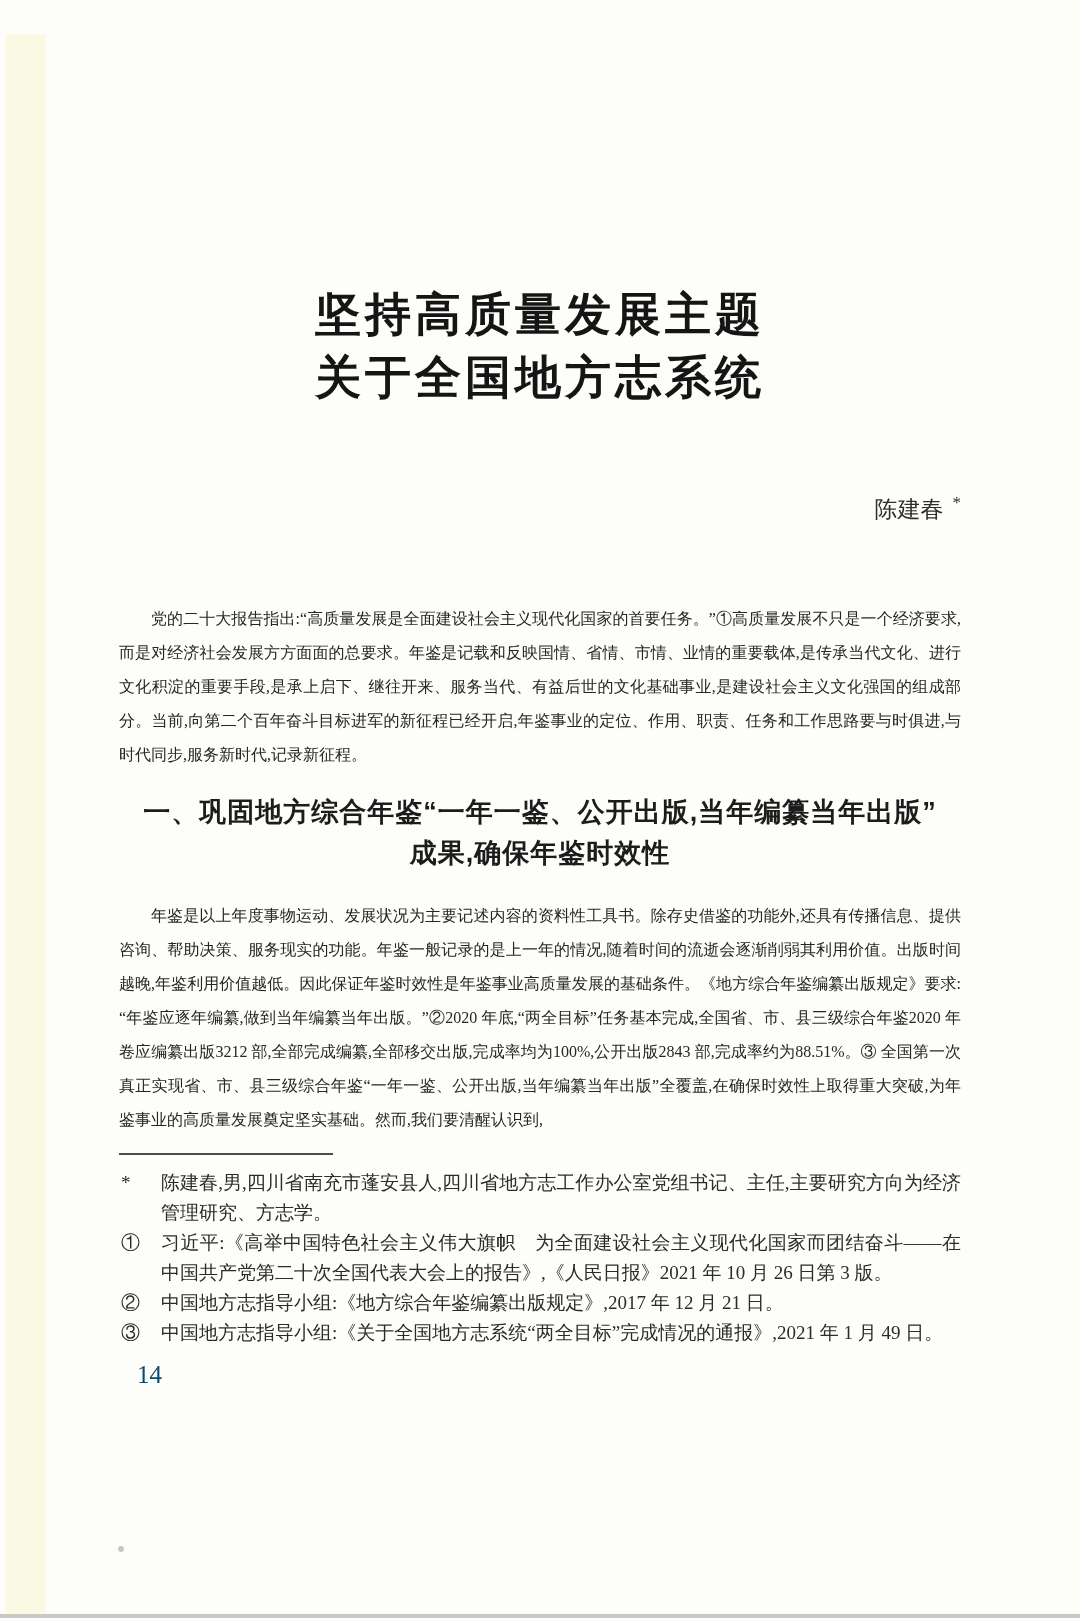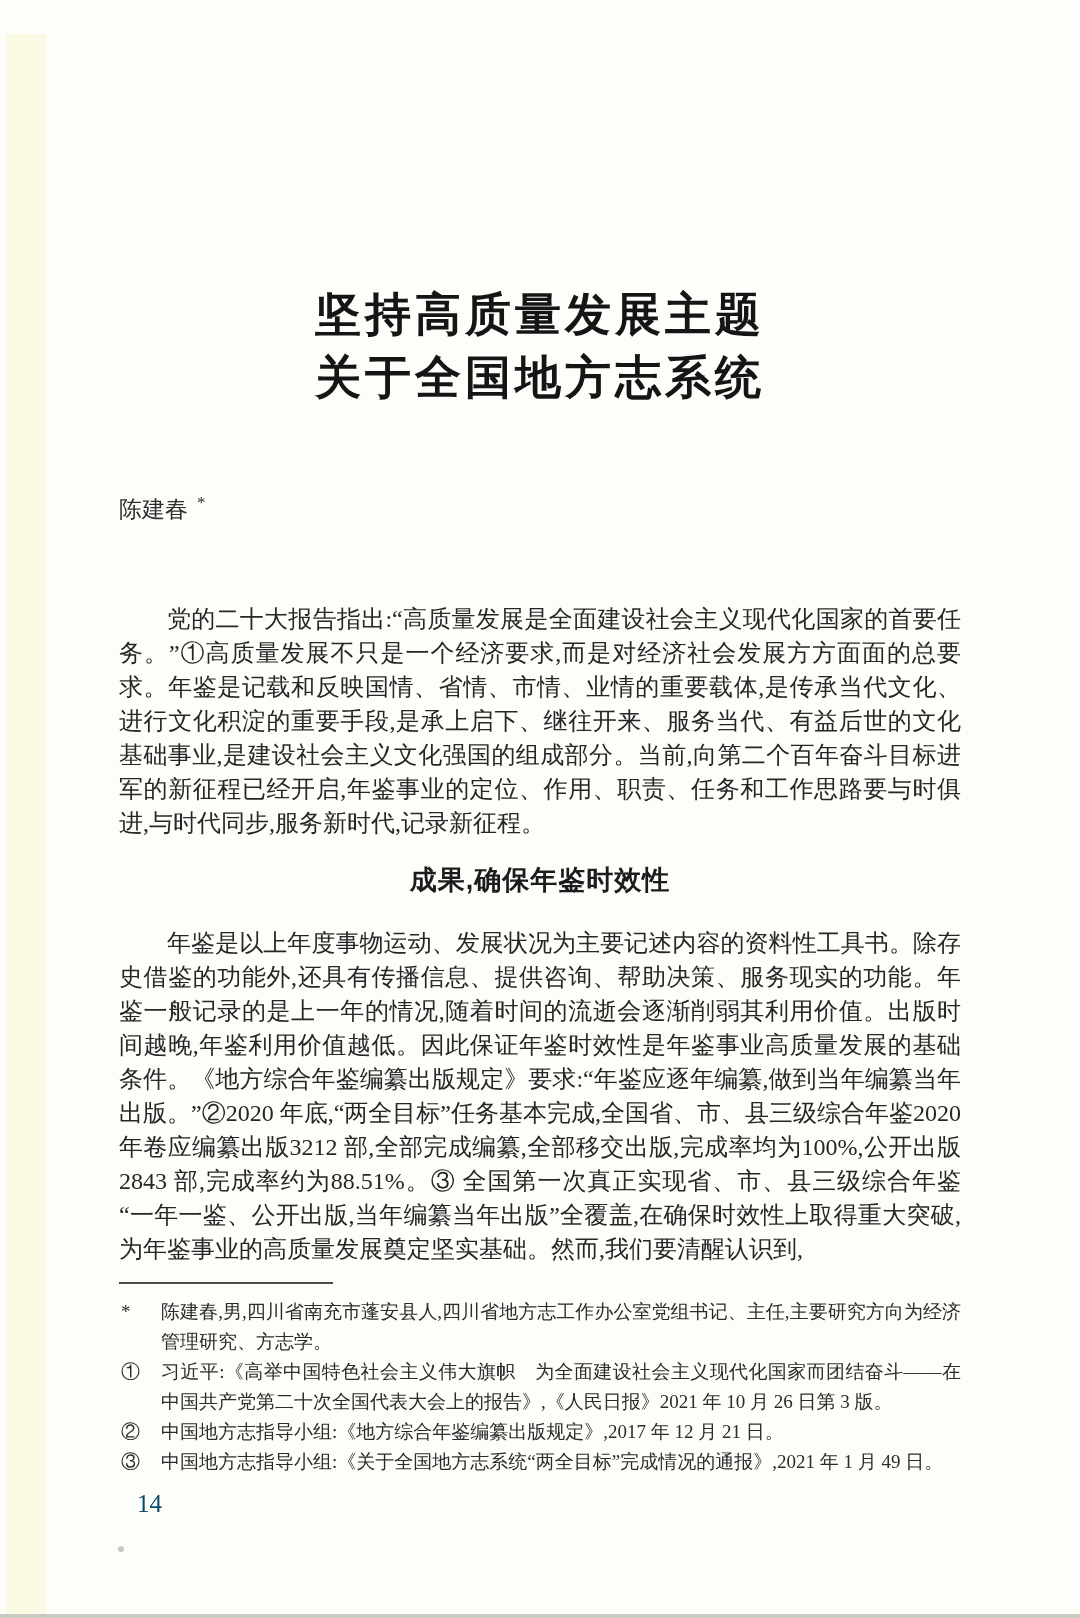--- a/index.html
+++ b/index.html
@@ -58,38 +58,38 @@
     font-family: "Liberation Serif", "DejaVu Serif", serif;
     font-weight: 700;
     font-size: 46px;
     line-height: 63px;
     letter-spacing: 4px;
     color: #151515;
   }
   .title .title-line { display: block; }
   .author-line {
     margin-top: 80px;
-    text-align: left;
+    text-align: right;
     font-family: "Liberation Serif", "DejaVu Serif", serif;
     font-size: 23px;
     line-height: 28px;
     color: #2e2e2e;
   }
   .author-line sup {
     font-size: 17px;
     margin-left: 9px;
     vertical-align: super;
     color: #2e2e2e;
   }
   .body-para {
     margin: 0;
     text-align: justify;
     text-indent: 2em;
     font-family: "Liberation Serif", "DejaVu Serif", serif;
-    font-size: 24px;
+    font-size: 16px;
     line-height: 34px;
     color: #262626;
   }
   .para-intro { margin-top: 78px; }
   .section-heading {
     margin: 20px 0 25px 0;
     text-align: center;
     font-family: "Liberation Sans", "DejaVu Sans", sans-serif;
     font-weight: 700;
     font-size: 27px;
@@ -143,20 +143,21 @@
     <h1 class="title">
       <span class="title-line">坚持高质量发展主题</span>
       <span class="title-line">关于全国地方志系统</span>
     </h1>
 
     <div class="author-line"><span>陈建春</span><sup>*</sup></div>
 
     <p class="body-para para-intro">党的二十大报告指出:“高质量发展是全面建设社会主义现代化国家的首要任务。”①高质量发展不只是一个经济要求,而是对经济社会发展方方面面的总要求。年鉴是记载和反映国情、省情、市情、业情的重要载体,是传承当代文化、进行文化积淀的重要手段,是承上启下、继往开来、服务当代、有益后世的文化基础事业,是建设社会主义文化强国的组成部分。当前,向第二个百年奋斗目标进军的新征程已经开启,年鉴事业的定位、作用、职责、任务和工作思路要与时俱进,与时代同步,服务新时代,记录新征程。</p>
 
     <h2 class="section-heading">
+      <span>一、巩固地方综合年鉴“一年一鉴、公开出版,当年编纂当年出版”</span>
       <span>成果,确保年鉴时效性</span>
     </h2>
 
     <p class="body-para">年鉴是以上年度事物运动、发展状况为主要记述内容的资料性工具书。除存史借鉴的功能外,还具有传播信息、提供咨询、帮助决策、服务现实的功能。年鉴一般记录的是上一年的情况,随着时间的流逝会逐渐削弱其利用价值。出版时间越晚,年鉴利用价值越低。因此保证年鉴时效性是年鉴事业高质量发展的基础条件。《地方综合年鉴编纂出版规定》要求:“年鉴应逐年编纂,做到当年编纂当年出版。”②2020 年底,“两全目标”任务基本完成,全国省、市、县三级综合年鉴2020 年卷应编纂出版3212 部,全部完成编纂,全部移交出版,完成率均为100%,公开出版2843 部,完成率约为88.51%。③ 全国第一次真正实现省、市、县三级综合年鉴“一年一鉴、公开出版,当年编纂当年出版”全覆盖,在确保时效性上取得重大突破,为年鉴事业的高质量发展奠定坚实基础。然而,我们要清醒认识到,</p>
 
     <div class="footnote-rule"></div>
 
     <div class="footnotes">
       <div class="footnote">
         <span class="fn-marker">*</span>

